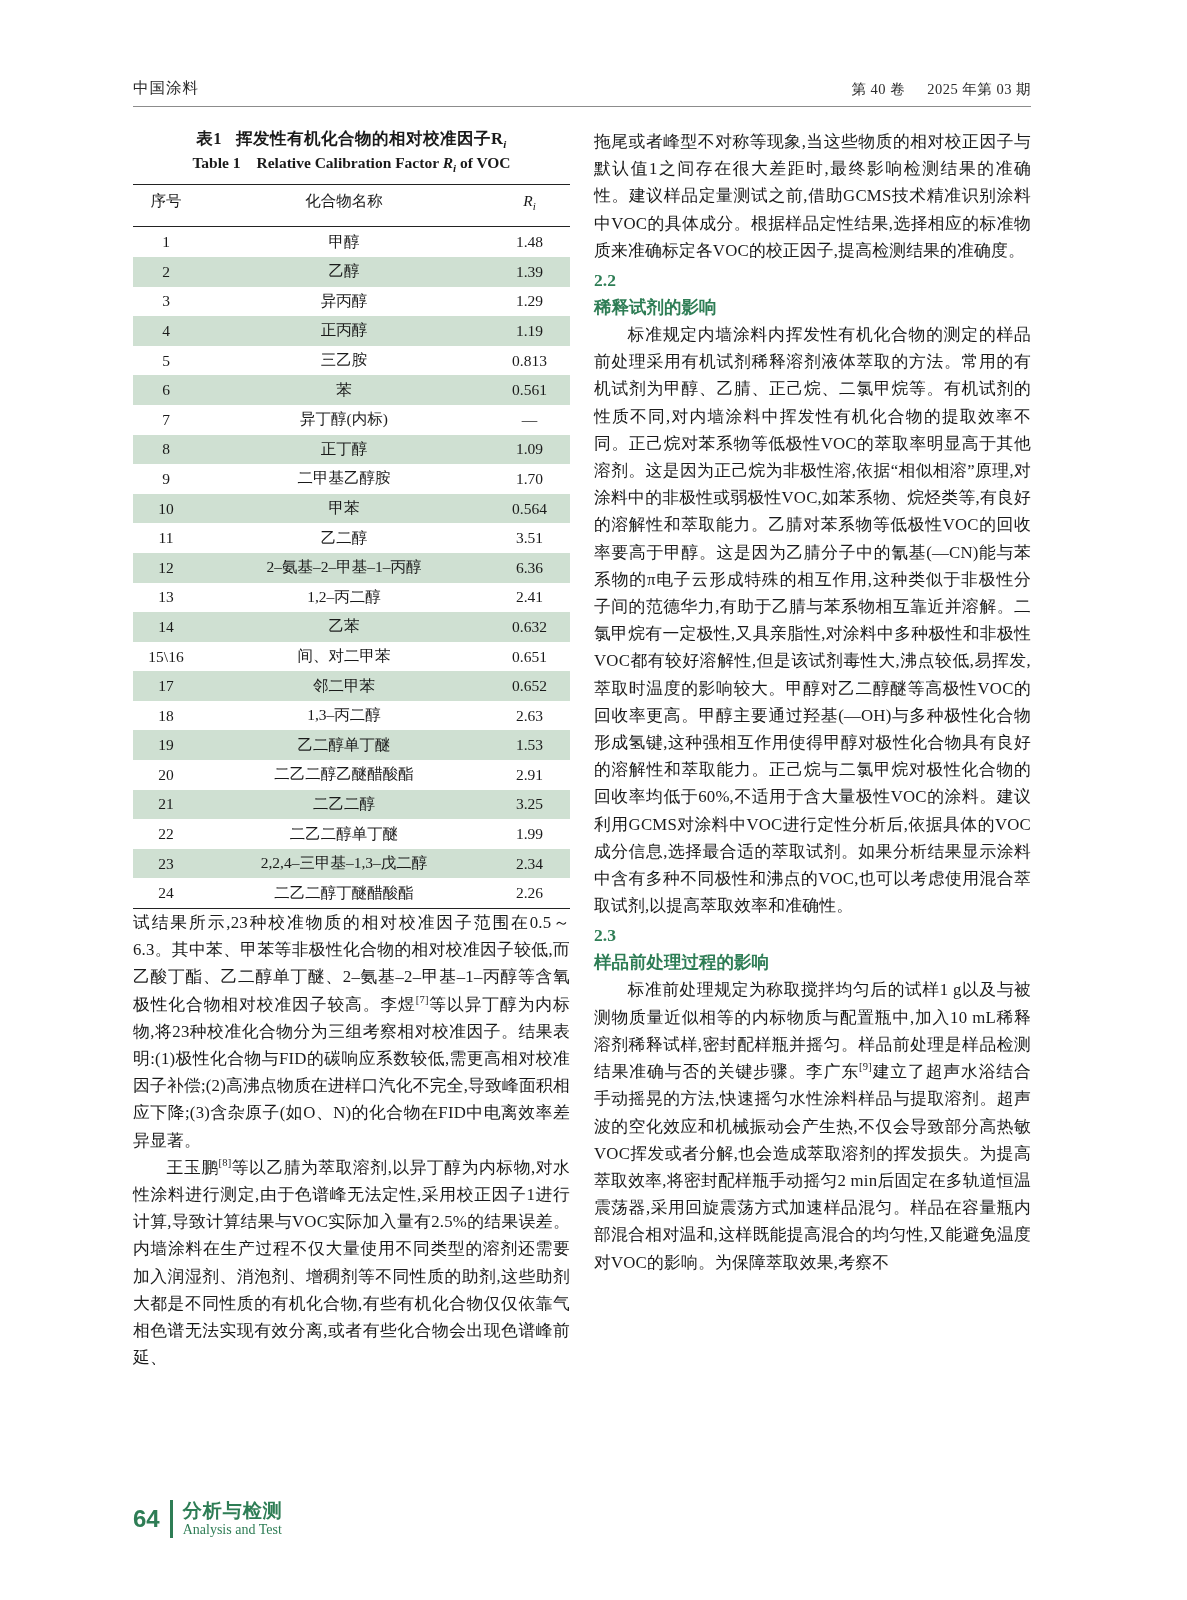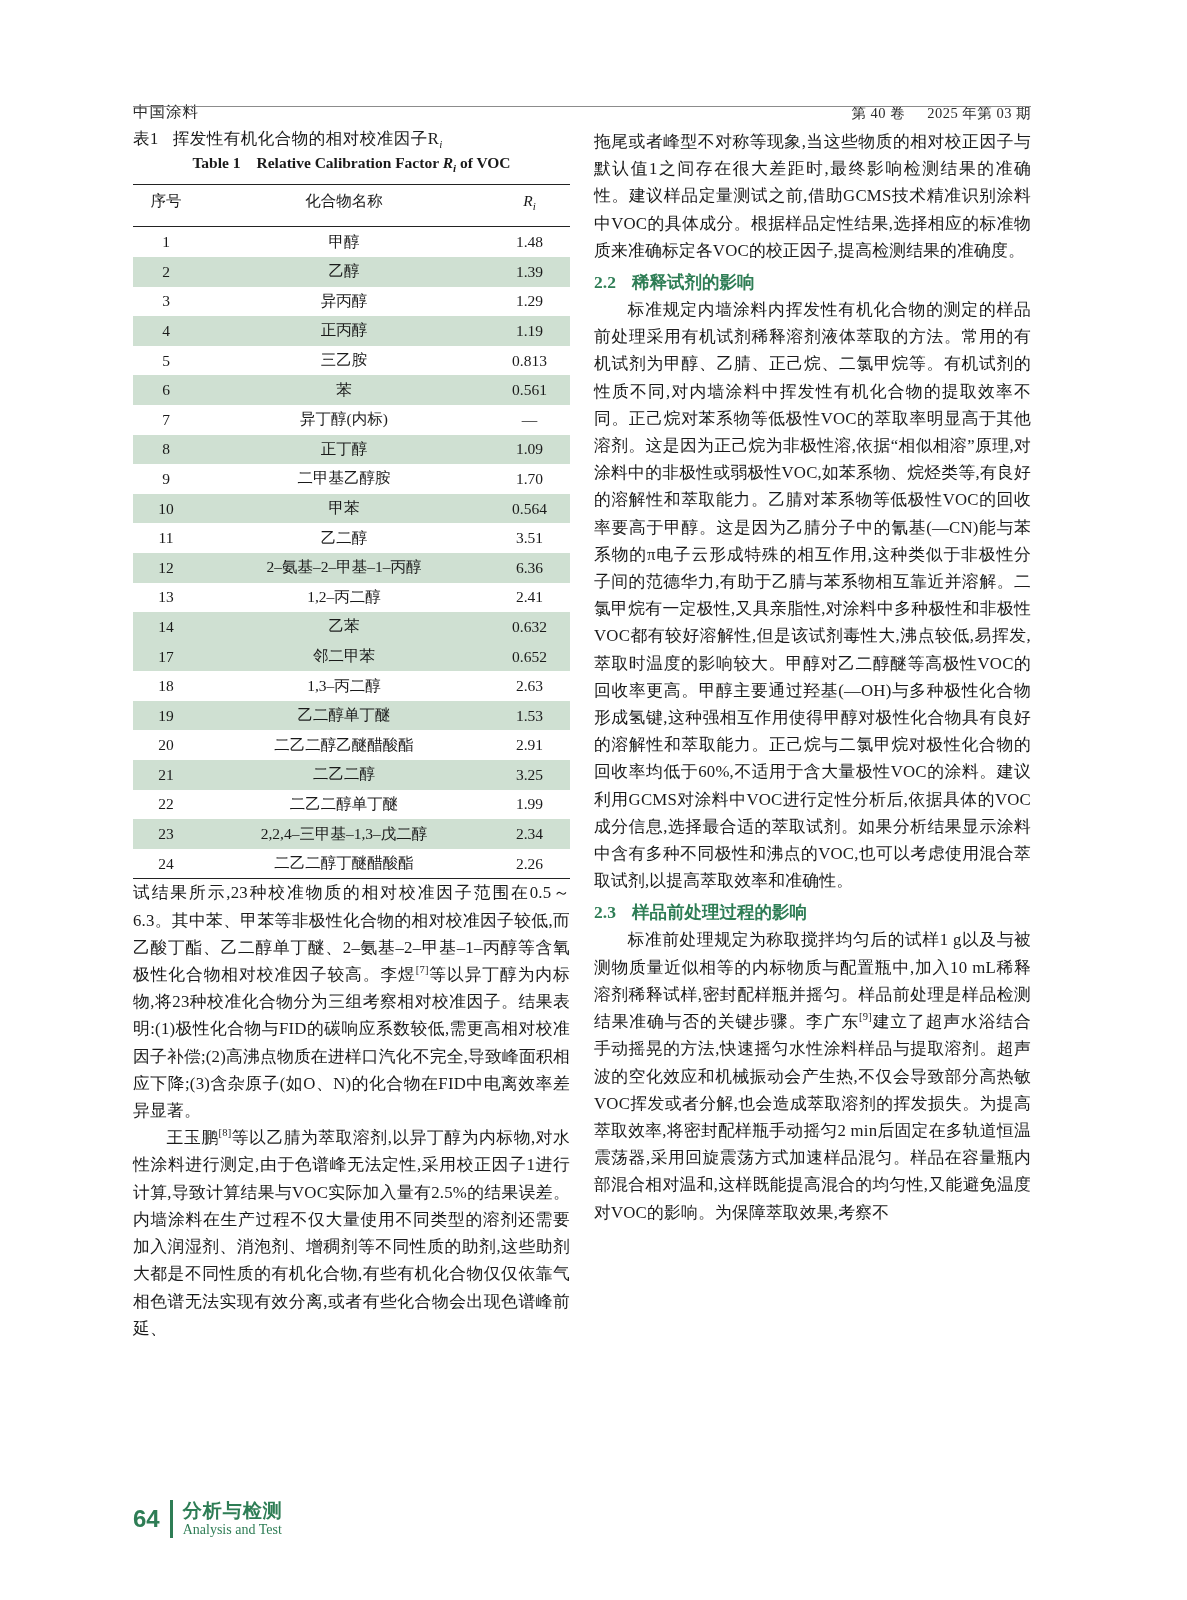--- a/index.html
+++ b/index.html
@@ -26,21 +26,20 @@
     position: absolute;
     left: 133px;
     top: 78px;
     width: 898px;
     display: flex;
     justify-content: space-between;
     align-items: flex-end;
     font-size: 15.5px;
     letter-spacing: 1px;
     color: #2b2b2b;
-    margin-top: 24px;
   }
   .header .right {
     display: flex;
     gap: 22px;
     font-size: 14.5px;
     letter-spacing: 0.5px;
   }
   .header-rule {
     position: absolute;
     left: 133px;
@@ -57,22 +56,23 @@
     width: 437px;
   }
   .col-right {
     position: absolute;
     left: 594px;
     top: 128px;
     width: 437px;
   }
   
   .tbl-cap-cn {
+    text-align: center;
     font-size: 16.5px;
-    font-weight: normal;
+    font-weight: bold;
     letter-spacing: 0.5px;
     margin: 0 0 4px 0;
   }
   .tbl-cap-cn .lbl { margin-right: 14px; }
   .tbl-cap-en {
     text-align: center;
     font-size: 15.5px;
     font-weight: bold;
     margin: 0 0 10px 0;
     font-family: "Liberation Serif", serif;
@@ -116,27 +116,28 @@
     text-align: justify;
     text-justify: inter-ideograph;
     letter-spacing: 0.2px;
   }
   p.body.indent { text-indent: 2em; }
   .after-table { margin-top: 26px; }
   sup { font-size: 10.5px; vertical-align: super; }
   
   .sec-head {
     display: flex;
-    align-items: center;
-    gap: 16px;
+    align-items: flex-start;
+    gap: 4px;
     color: #2e7d55;
     font-weight: bold;
     font-size: 17.5px;
     margin: 6px 0 2px 0;
     font-family: "Liberation Sans", sans-serif;
+    flex-direction: column;
   }
   .sec-head .num { font-family: "Liberation Serif", serif; }
   
   .footer {
     position: absolute;
     left: 133px;
     bottom: 62px;
     display: flex;
     align-items: center;
     gap: 10px;
@@ -261,20 +262,25 @@
         <tr>
             <td class="c-no">13</td>
             <td class="c-name">1,2–丙二醇</td>
             <td class="c-ri">2.41</td>
           </tr>
         <tr class="alt">
             <td class="c-no">14</td>
             <td class="c-name">乙苯</td>
             <td class="c-ri">0.632</td>
           </tr>
+        <tr>
+            <td class="c-no">15\16</td>
+            <td class="c-name">间、对二甲苯</td>
+            <td class="c-ri">0.651</td>
+          </tr>
         <tr class="alt">
             <td class="c-no">17</td>
             <td class="c-name">邻二甲苯</td>
             <td class="c-ri">0.652</td>
           </tr>
         <tr>
             <td class="c-no">18</td>
             <td class="c-name">1,3–丙二醇</td>
             <td class="c-ri">2.63</td>
           </tr>

